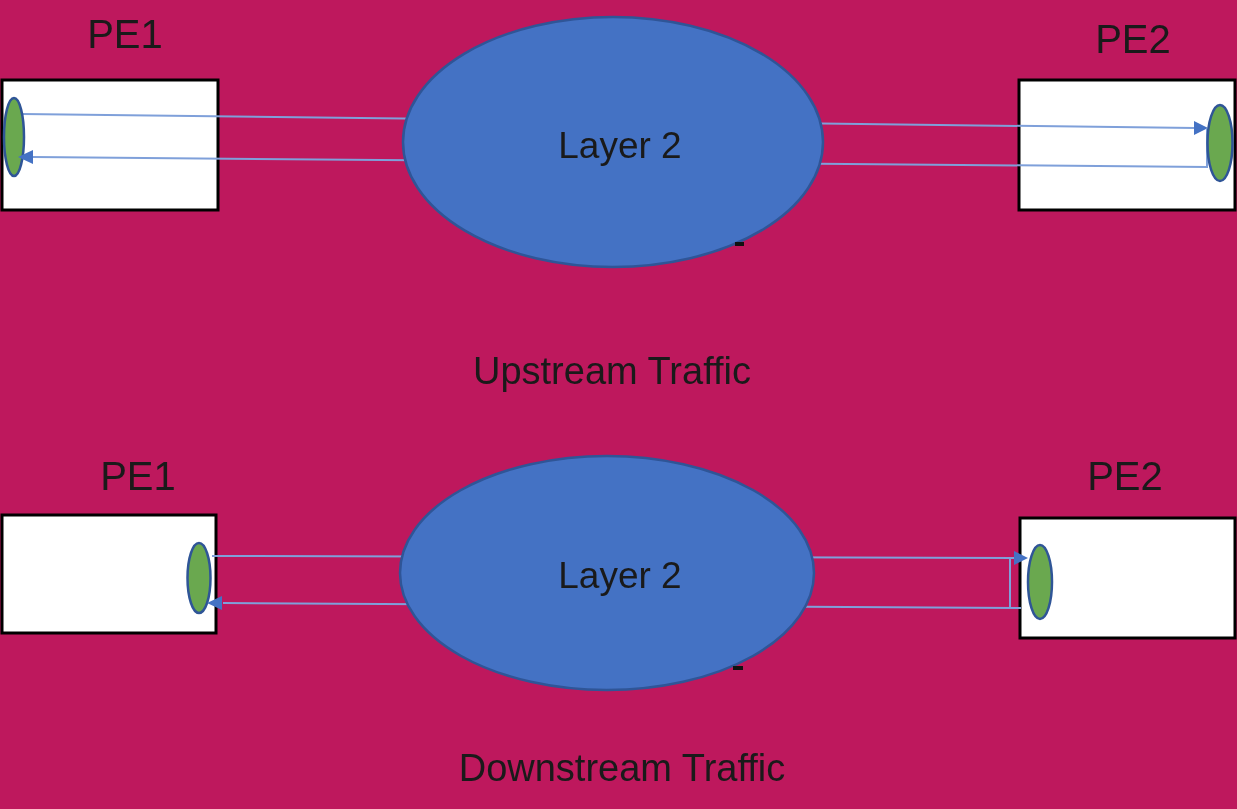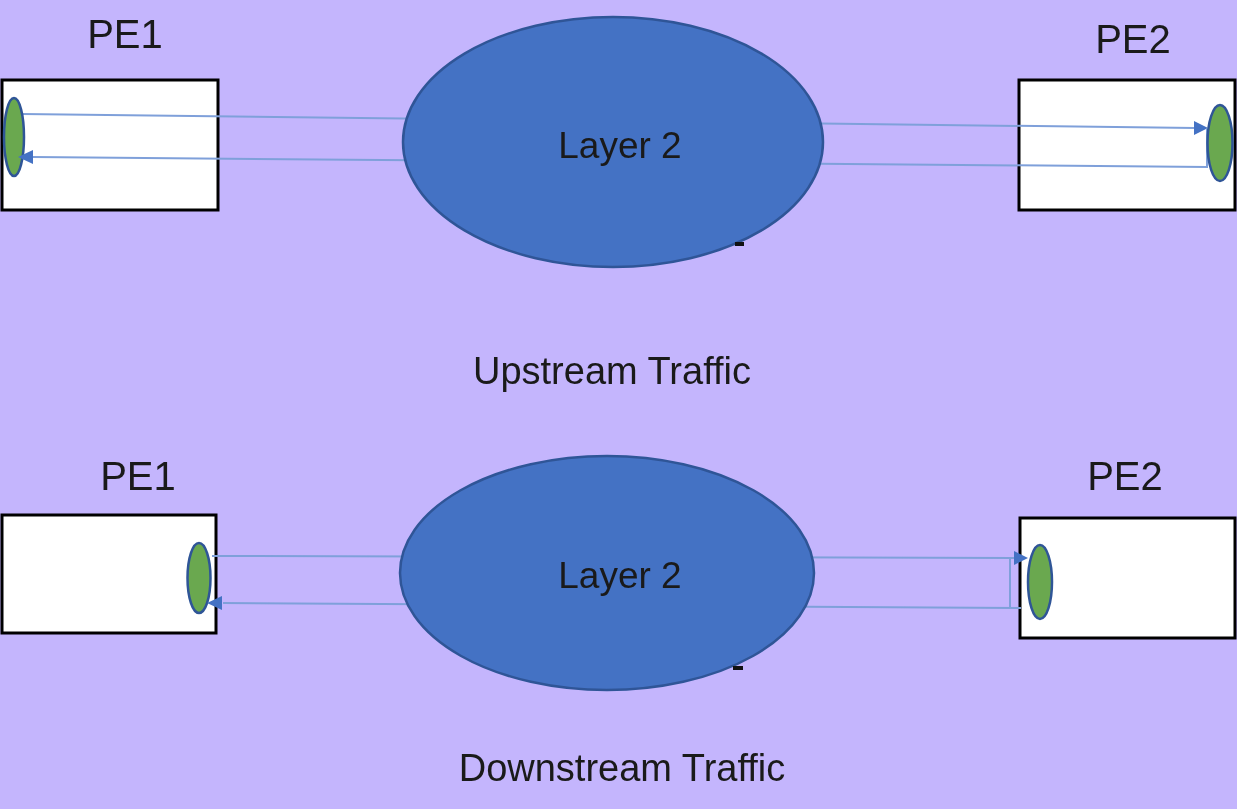--- a/index.html
+++ b/index.html
@@ -6,21 +6,21 @@
     --cloud-fill:#4472c4;
     --cloud-stroke:#2f5597;
     --port-fill:#6aa84f;
     --port-stroke:#2f5597;
     --connector:#7fa0da;
     --arrowhead:#4472c4;
     --box-border:#000000;
     --text-color:#1a1a1a;
   }
   html,body{margin:0;padding:0;background:#ffffff;}
-  .canvas{position:relative;width:1237px;height:809px;background:#c4b5fd;overflow:hidden;}
+  .canvas{position:relative;width:1237px;height:809px;background:#be185d;overflow:hidden;}
   svg{display:block;}
   .pe-box{fill:#ffffff;stroke:var(--box-border);stroke-width:3;}
   .cloud{fill:var(--cloud-fill);stroke:var(--cloud-stroke);stroke-width:2.5;}
   .port{fill:var(--port-fill);stroke:var(--port-stroke);stroke-width:2.5;}
   .connector{stroke:var(--connector);stroke-width:2;fill:none;}
   .arrow{fill:var(--arrowhead);stroke:none;}
   .mark{fill:#111111;}
   .label{font-family:"Liberation Sans",sans-serif;font-size:40px;fill:var(--text-color);text-anchor:middle;}
   .cloud-label{font-family:"Liberation Sans",sans-serif;font-size:37px;fill:var(--text-color);text-anchor:middle;}
   .caption{font-family:"Liberation Sans",sans-serif;font-size:38px;fill:var(--text-color);text-anchor:middle;}

